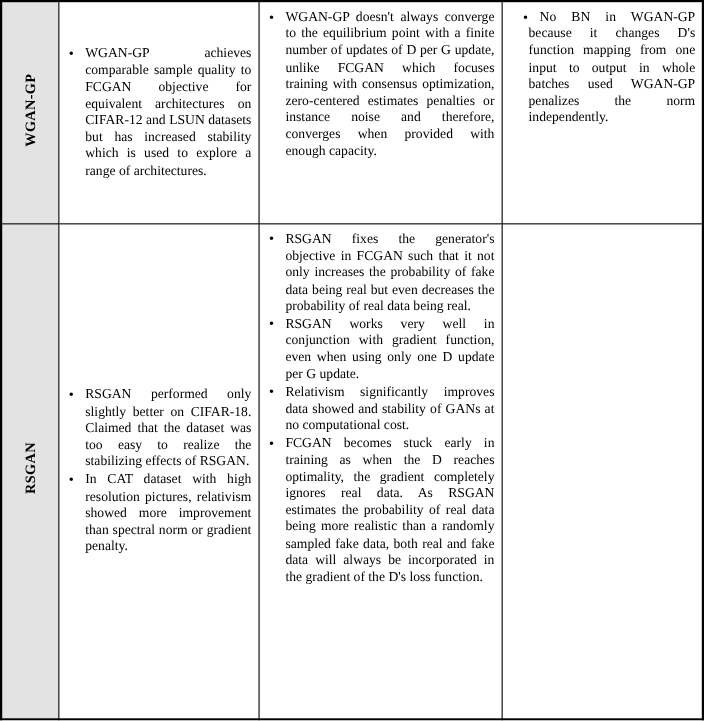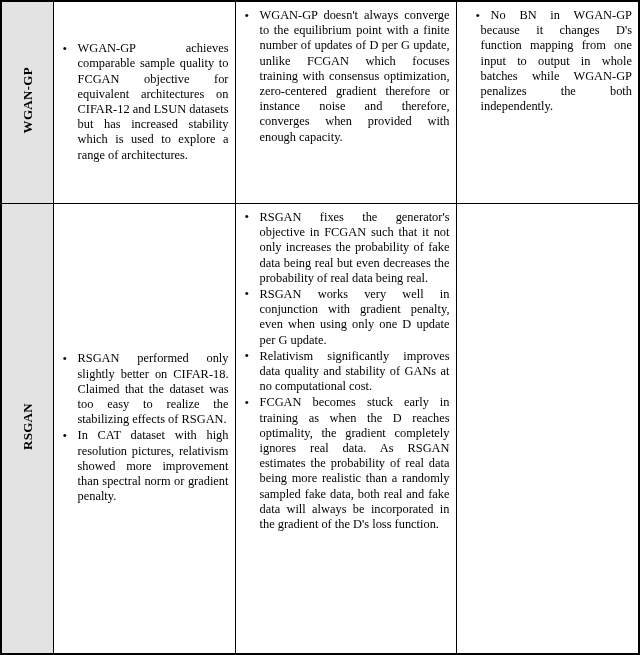--- a/index.html
+++ b/index.html
@@ -116,29 +116,29 @@
         <ul class="bullets">
           <li>
             <span class="txt">WGAN-GP achieves comparable sample quality to FCGAN objective for equivalent architectures on CIFAR-12 and LSUN datasets but has increased stability which is used to explore a range of architectures.</span>
           </li>
         </ul>
       </td>
 
       <td class="content-cell">
         <ul class="bullets">
           <li>
-            <span class="txt">WGAN-GP doesn't always converge to the equilibrium point with a finite number of updates of D per G update, unlike FCGAN which focuses training with consensus optimization, zero-centered gradient therefore or instance noise and therefore, converges when provided with enough capacity.</span>
+            <span class="txt">WGAN-GP doesn't always converge to the equilibrium point with a finite number of updates of D per G update, unlike FCGAN which focuses training with consensus optimization, zero-centered estimates penalties or instance noise and therefore, converges when provided with enough capacity.</span>
           </li>
         </ul>
       </td>
 
       <td class="content-cell">
         <ul class="bullets">
           <li class="indent-first">
-            <span class="txt"> No BN in WGAN-GP because it changes D's function mapping from one input to output in whole batches while WGAN-GP penalizes the both independently.</span>
+            <span class="txt"> No BN in WGAN-GP because it changes D's function mapping from one input to output in whole batches used WGAN-GP penalizes the norm independently.</span>
           </li>
         </ul>
       </td>
     </tr>
 
     <tr>
       <td class="label-cell">
         <span class="vertical-label">RSGAN</span>
       </td>
 
@@ -152,24 +152,24 @@
           </li>
         </ul>
       </td>
 
       <td class="content-cell">
         <ul class="bullets">
           <li>
             <span class="txt">RSGAN fixes the generator's objective in FCGAN such that it not only increases the probability of fake data being real but even decreases the probability of real data being real.</span>
           </li>
           <li>
-            <span class="txt">RSGAN works very well in conjunction with gradient penalty, even when using only one D update per G update.</span>
+            <span class="txt">RSGAN works very well in conjunction with gradient function, even when using only one D update per G update.</span>
           </li>
           <li>
-            <span class="txt">Relativism significantly improves data quality and stability of GANs at no computational cost.</span>
+            <span class="txt">Relativism significantly improves data showed and stability of GANs at no computational cost.</span>
           </li>
           <li>
             <span class="txt">FCGAN becomes stuck early in training as when the D reaches optimality, the gradient completely ignores real data. As RSGAN estimates the probability of real data being more realistic than a randomly sampled fake data, both real and fake data will always be incorporated in the gradient of the D's loss function.</span>
           </li>
         </ul>
       </td>
 
       <td class="content-cell spacer-cell"></td>
     </tr>
   </tbody>

